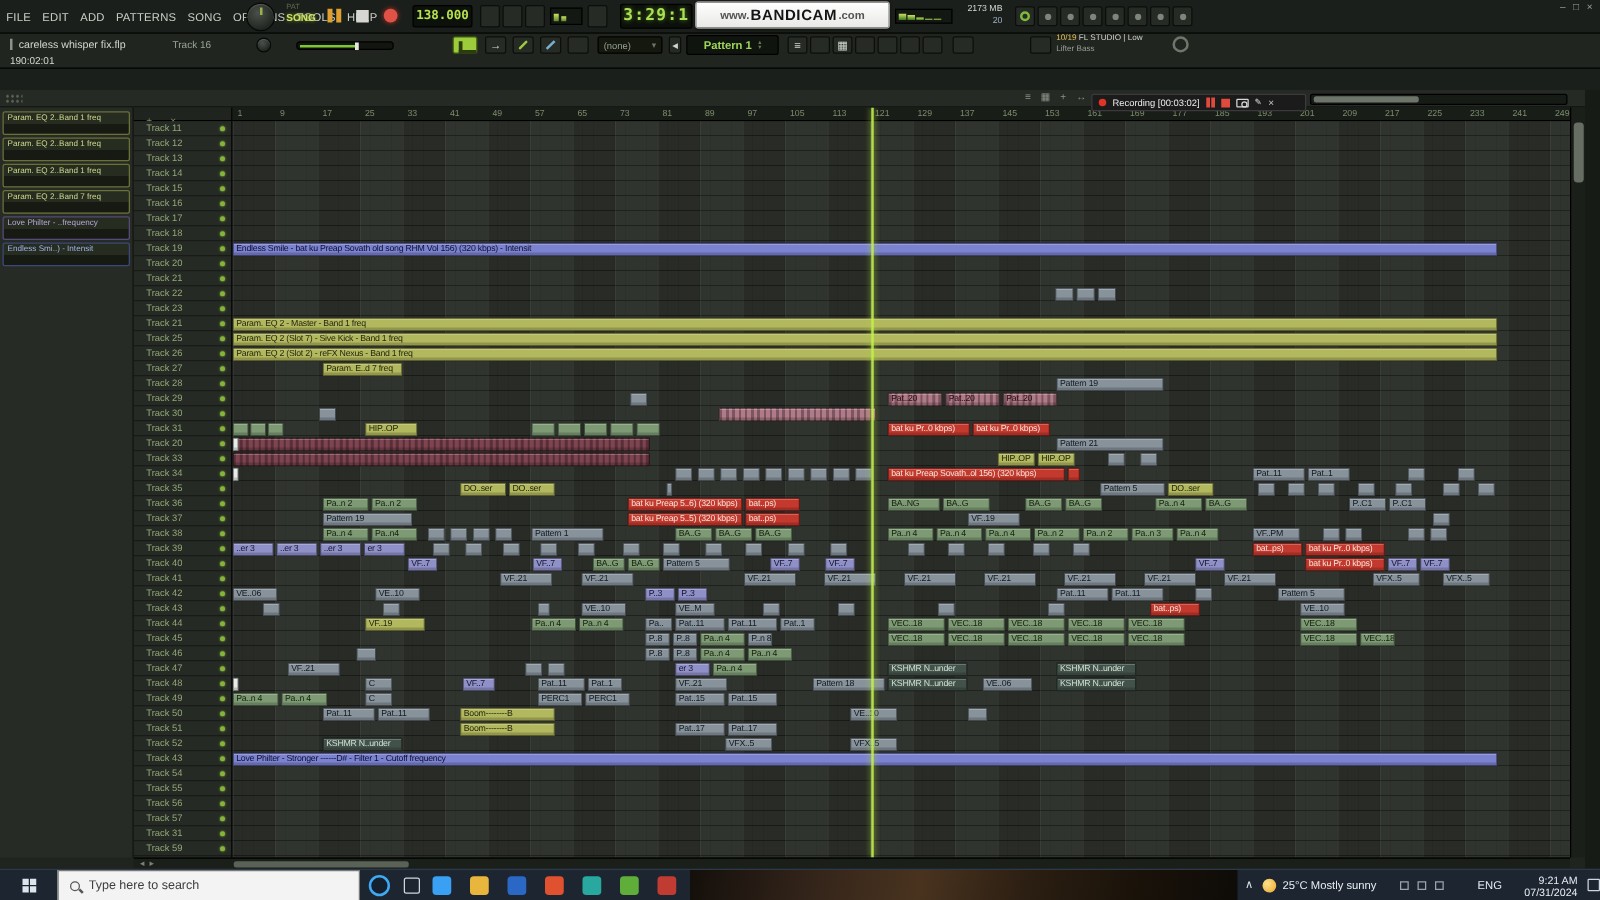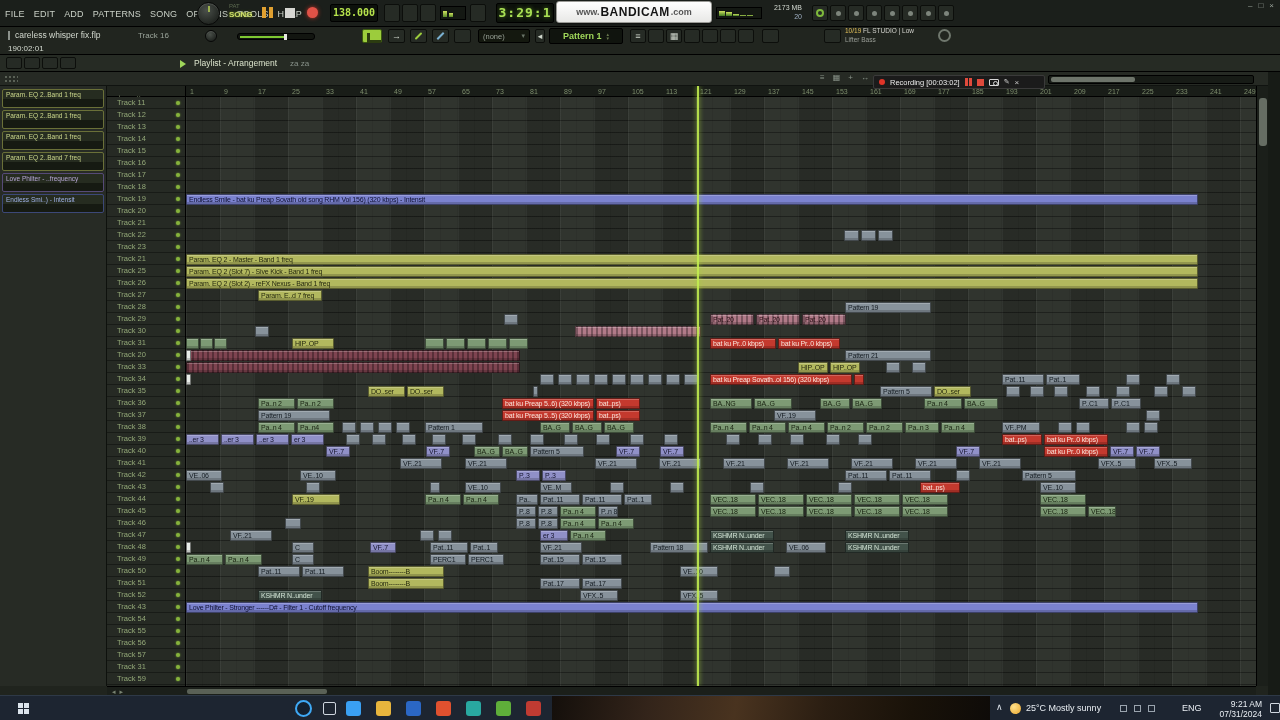--- a/index.html
+++ b/index.html
@@ -324,31 +324,20 @@
     </div>
     <div class="sbtn" id="perfbtn"></div>
     <div class="sbtn" id="cartbtn"></div>
     <div id="hintbar">
       <div class="h1"><span class="h1a">10/19</span> <span>FL STUDIO | Low</span></div>
       <div class="h2">Lifter Bass</div>
     </div>
     <div id="circbtn"></div>
   </div>
 
-  <div id="pltitle">
-    <div class="btnrow">
-      <div class="sbtn"></div>
-      <div class="sbtn"></div>
-      <div class="sbtn"></div>
-      <div class="sbtn"></div>
-    </div>
-    <span id="plarrow"></span>
-    <span id="pltext">Playlist - Arrangement</span>
-    <span id="plextra">za za</span>
-  </div>
 
   <div id="playlist">
     <div id="pltoolbar">
       <div class="grip"></div>
       <div id="plicons">
         <span>≡</span>
         <span>▦</span>
         <span>+</span>
         <span>↔</span>
       </div>
@@ -871,20 +860,24 @@
 
   <div id="taskbar">
     <div id="startbtn">
         <i class="w">
           <i></i>
           <i></i>
           <i></i>
           <i></i>
         </i>
       </div>
+    <div id="searchbox">
+      <i class="mag"></i>
+      <span class="stext">Type here to search</span>
+    </div>
     <div id="cortana"></div>
     <div id="taskview"></div>
     <div id="apps">
         <div class="appicon" style="background: rgb(58, 160, 243);"></div>
         <div class="appicon" style="background: rgb(232, 181, 61);"></div>
         <div class="appicon" style="background: rgb(43, 103, 197);"></div>
         <div class="appicon" style="background: rgb(224, 81, 47);"></div>
         <div class="appicon" style="background: rgb(41, 168, 160);"></div>
         <div class="appicon" style="background: rgb(95, 174, 58);"></div>
         <div class="appicon" style="background: rgb(192, 59, 50);"></div>

